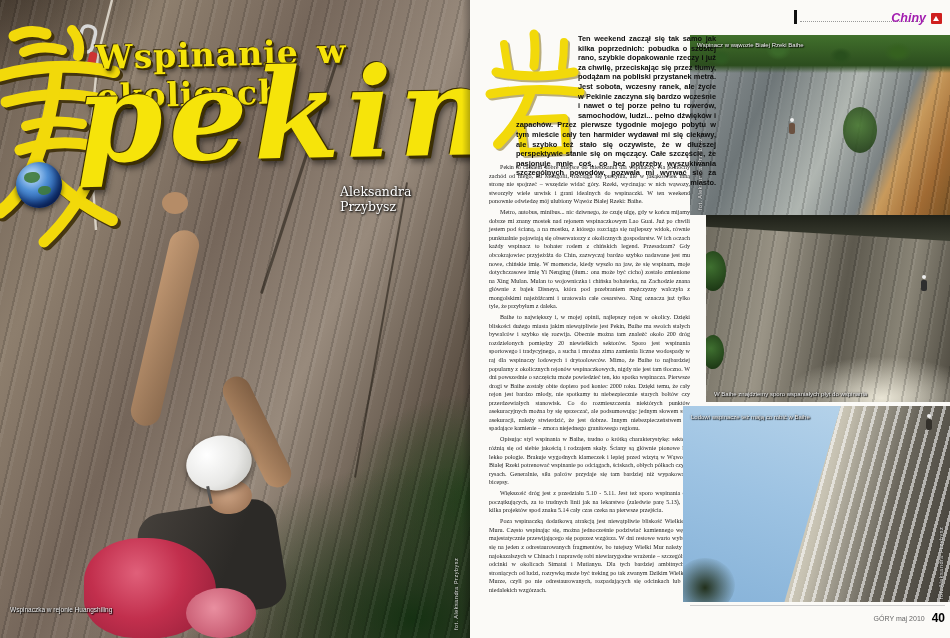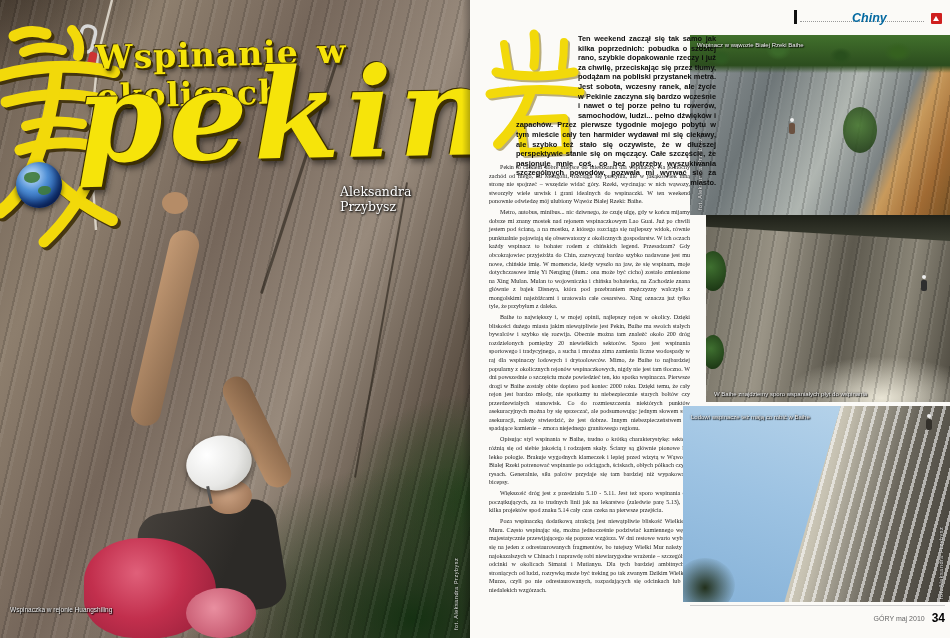--- a/index.html
+++ b/index.html
@@ -62,22 +62,22 @@
   
   #spine{left:462px;top:0;width:16px;height:638px;
     background:linear-gradient(90deg, rgba(0,0,0,0), rgba(0,0,0,.28) 55%, rgba(0,0,0,0));}
 
   
   #right-page{left:470px;top:0;width:480px;height:638px;background:#fbfaf7;}
 
   
   #hdr-tick{left:794px;top:10px;width:3px;height:14px;background:#111;}
   #hdr-dots{left:800px;top:21px;width:124px;border-top:1.5px dotted #999;}
-  #chiny-tab{left:852px;top:11px;width:74px;text-align:left;font-family:"Liberation Sans",sans-serif;
-    font-style:italic;font-weight:bold;font-size:12.5px;color:#0369a1;}
+  #chiny-tab{left:852px;top:11px;width:74px;text-align:right;font-family:"Liberation Sans",sans-serif;
+    font-style:italic;font-weight:bold;font-size:12.5px;color:#a21caf;}
   #chiny-logo{left:931px;top:13px;width:11px;height:11px;background:#cf1f1f;border-radius:1px;}
   #chiny-logo .mtn{position:absolute;left:2px;top:3px;width:0;height:0;
     border-left:3.5px solid transparent;border-right:3.5px solid transparent;border-bottom:5px solid #fff;}
 
   
   #intro-char{left:476px;top:28px;filter:drop-shadow(2px 2px 0 rgba(120,95,0,.5));z-index:1;}
   #intro{left:516px;top:34px;width:200px;height:130px;z-index:2;
     font-family:"Liberation Sans",sans-serif;font-weight:bold;font-size:7.4px;line-height:9.6px;
     color:#0d0d0d;text-align:justify;text-align-last:right;}
   #intro .intro-float{float:left;width:62px;height:86px;}
@@ -258,16 +258,16 @@
       <div class="tiny-helmet"></div>
         <div class="tiny-body" style="background:#33302a;"></div>
     </div>
     <div class="photo-caption" style="left:8px;top:8px;">Lodowi wspinacze też mają co robić w Baihe</div>
   </div>
   <div id="photo3-credit" class="abs v-credit">fot. Aleksandra Przybysz</div>
 
   <div id="foot-line" class="abs"></div>
   <div id="footer-right" class="abs">
     <span>GÓRY maj 2010</span>
-    <b>34</b>
+    <b>40</b>
   </div>
 
 </div>
 
 </body></html>

